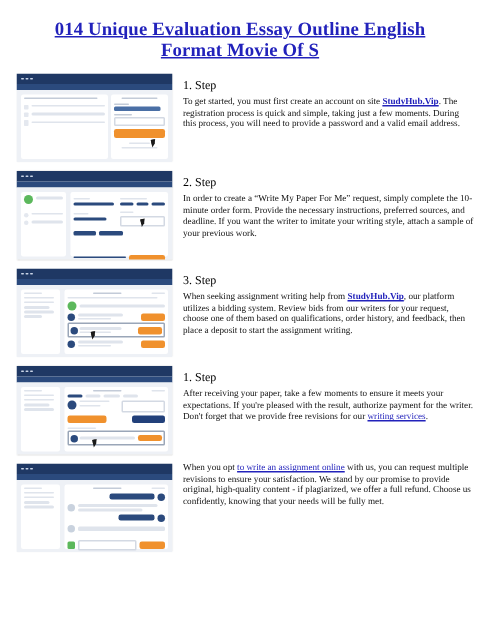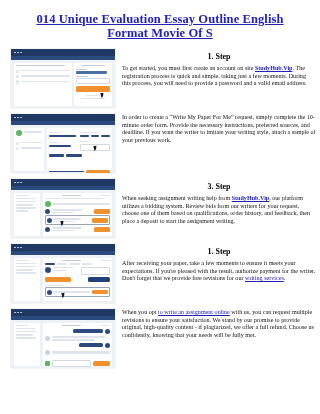--- a/index.html
+++ b/index.html
@@ -161,22 +161,21 @@
   .frow { display: flex; gap: 2px; align-items: center; }
 
   
   .step-text {
     position: absolute;
     left: 122px;
     right: 4px;
     top: 0;
   }
   .step-head {
-    text-align: center;
-    font-weight: bold;
+    font-weight: normal;
     font-size: 8px;
     margin: 3px 0 4px 0;
     color: #000;
   }
   .step-body {
     font-size: 6.1px;
     line-height: 7.6px;
     text-align: left;
     color: #111;
   }
@@ -299,20 +298,21 @@
           <div class="ln b" style="width:14%;height:2.4px"></div>
           <div class="ln" style="width:28%;height:1.2px;margin-top:2px"></div>
           <div class="frow mt-auto" style="margin-top:3px">
             <span class="ln" style="flex:1;background:#2b4a7d;height:1.8px"></span>
             <span class="btn-o" style="width:24px"></span>
           </div>
         </div>
       </div>
     </div>
     <div class="step-text">
+      <div class="step-head">2. Step</div>
       <div class="step-body"><span>In order to create a “Write My Paper For Me” request, simply complete the 10-minute order form. Provide the necessary instructions, preferred sources, and deadline. If you want the writer to imitate your writing style, attach a sample of your previous work.</span></div>
     </div>
   </div>
 
   <div class="step-row">
     <div class="shot">
       <div class="shot-bar">
         <span class="dot"></span>
         <span class="dot"></span>
         <span class="dot"></span>

